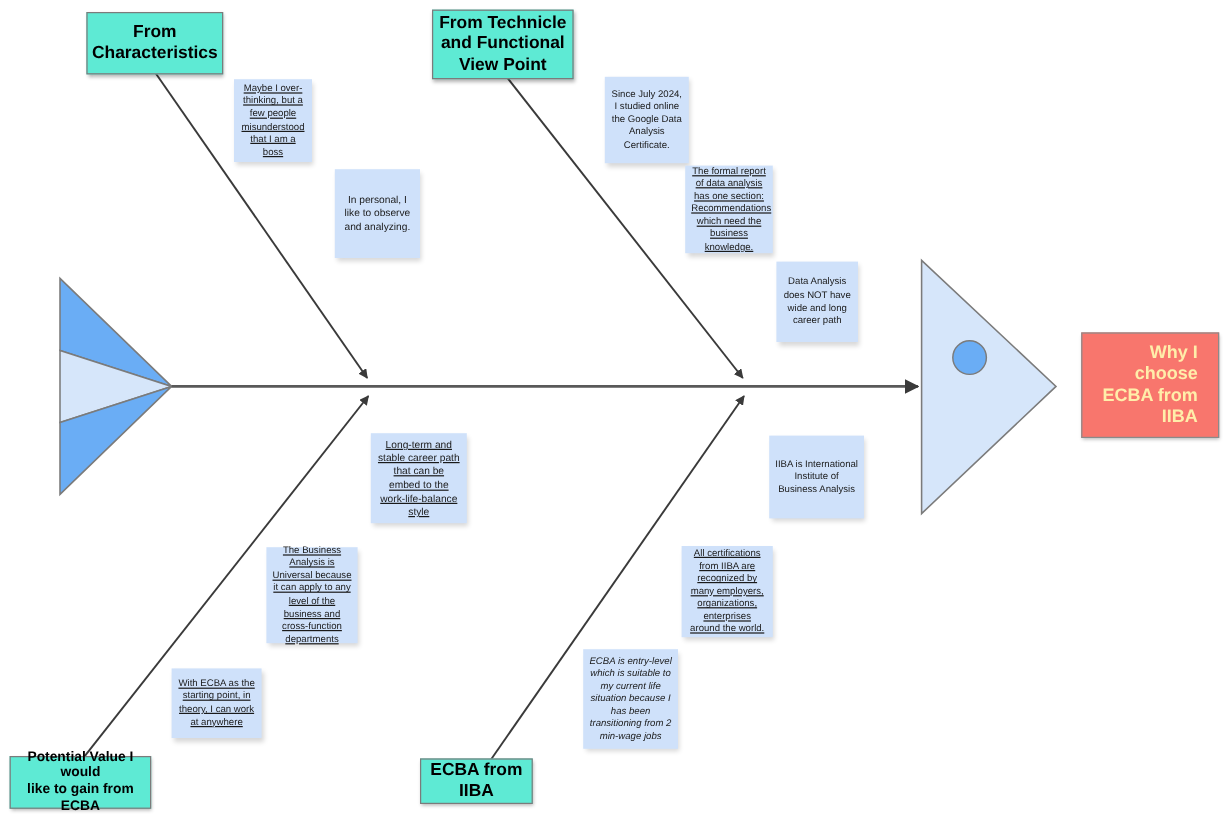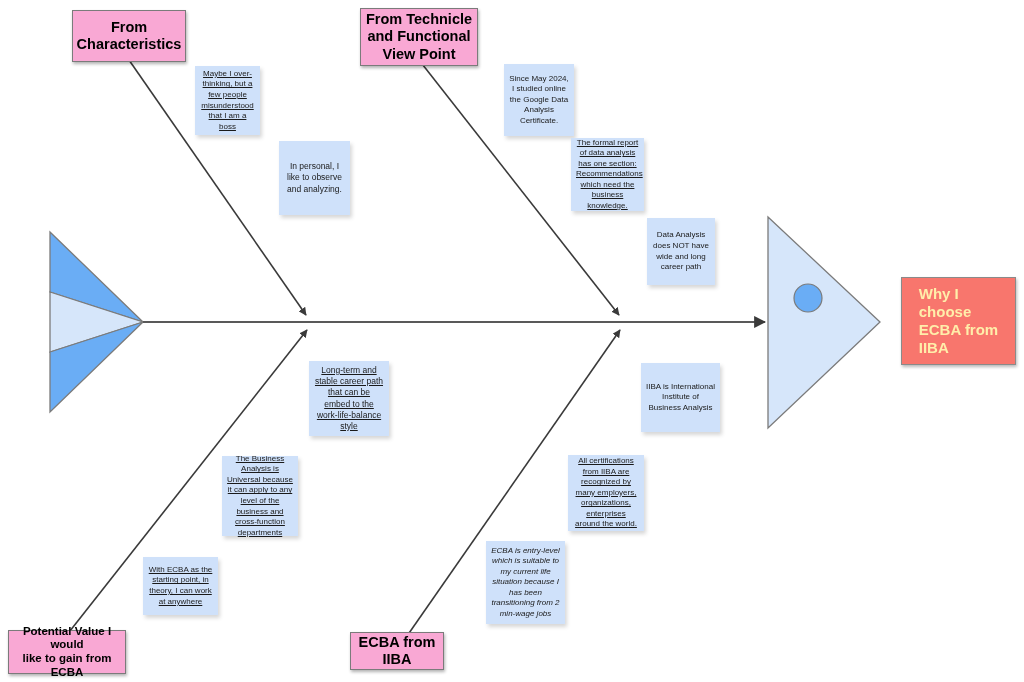--- a/index.html
+++ b/index.html
@@ -23,21 +23,21 @@
     position: absolute;
     left: 0;
     top: 0;
     width: 1024px;
     height: 682px;
   }
 
   
   .cat-box {
     position: absolute;
-    background: #f9a8d4;
+    background: #5eead4;
     border: 1px solid #7b7b7b;
     box-sizing: border-box;
     display: flex;
     align-items: center;
     justify-content: center;
     text-align: center;
     font-weight: bold;
     color: #000000;
     line-height: 1.18;
     box-shadow: 1px 2px 3px rgba(0,0,0,0.30);
@@ -62,21 +62,21 @@
 
   
   .problem-box {
     position: absolute;
     background: #f8766d;
     border: 1px solid #8a8a8a;
     box-sizing: border-box;
     display: flex;
     align-items: center;
     justify-content: center;
-    text-align: left;
+    text-align: right;
     font-weight: bold;
     color: #ffeeaa;
     line-height: 1.2;
     box-shadow: 1px 2px 3px rgba(0,0,0,0.28);
   }
 </style>
 </head>
 <body>
 
 <div id="canvas">
@@ -142,21 +142,21 @@
 
   <div class="note ul" style="left:195px; top:66px; width:65px; height:69px; font-size:8px;">
     <span>Maybe I over-thinking, but a few people misunderstood that I am a boss</span>
   </div>
 
   <div class="note" style="left:279px; top:141px; width:71px; height:74px; font-size:8.5px;">
     <span>In personal, I like to observe and analyzing.</span>
   </div>
 
   <div class="note" style="left:504px; top:64px; width:70px; height:72px; font-size:8px;">
-    <span>Since May 2024, I studied online the Google Data Analysis Certificate.</span>
+    <span>Since July 2024, I studied online the Google Data Analysis Certificate.</span>
   </div>
 
   <div class="note ul" style="left:571px; top:138px; width:73px; height:73px; font-size:8px;">
     <span>The formal report of data analysis has one section: Recommendations which need the business knowledge.</span>
   </div>
 
   <div class="note" style="left:647px; top:218px; width:68px; height:67px; font-size:8px;">
     <span>Data Analysis does NOT have wide and long career path</span>
   </div>
 

